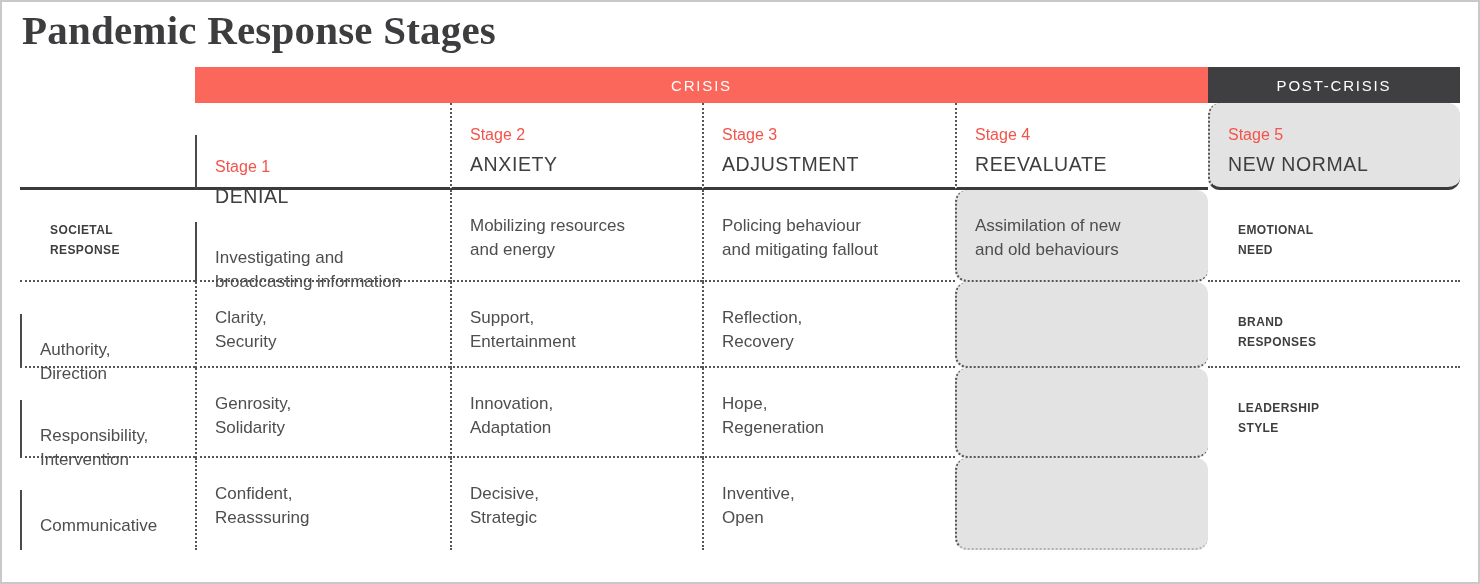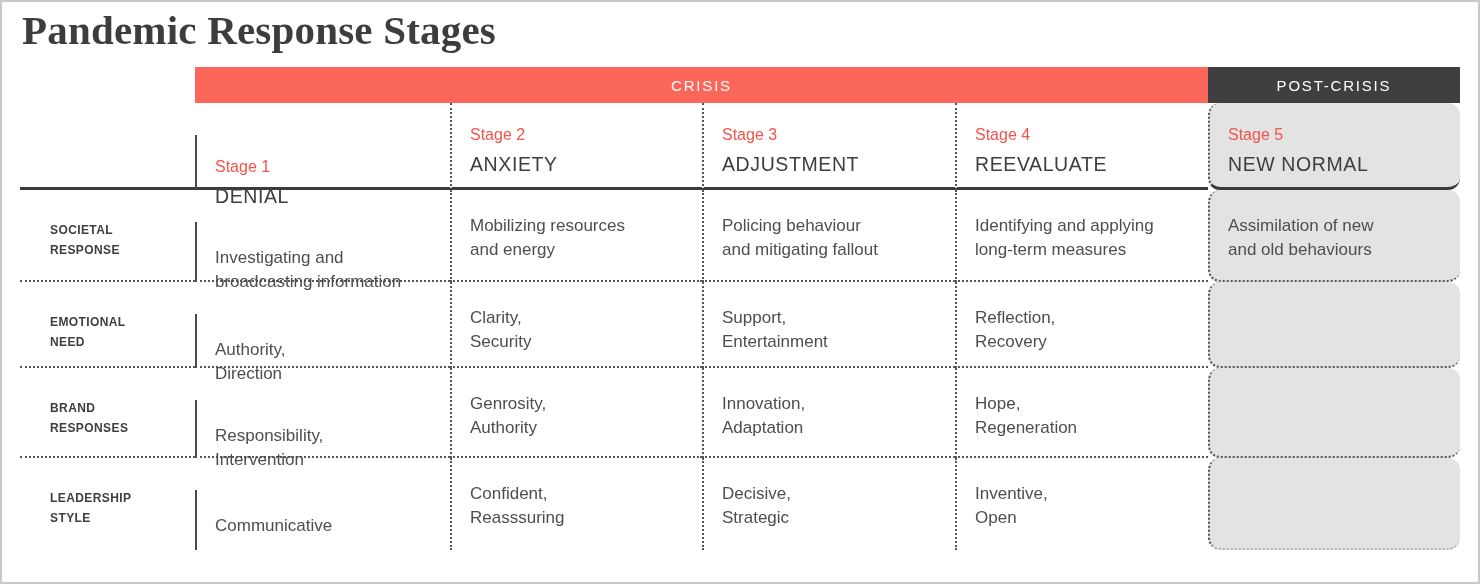--- a/index.html
+++ b/index.html
@@ -140,43 +140,41 @@
     </div>
 
     <div class="cell row-label h-dotted">SOCIETAL
 RESPONSE</div>
     <div class="cell cell-text v-solid h-dotted">Investigating and
 broadcasting information</div>
     <div class="cell cell-text v-dotted h-dotted">Mobilizing resources
 and energy</div>
     <div class="cell cell-text v-dotted h-dotted">Policing behaviour
 and mitigating fallout</div>
-    <div class="cell cell-text v-dotted h-dotted">Identifying and applying
-long-term measures</div>
     <div class="cell cell-text v-dotted h-dotted gray-bg">Assimilation of new
 and old behaviours</div>
 
     <div class="cell row-label h-dotted">EMOTIONAL
 NEED</div>
     <div class="cell cell-text v-solid h-dotted">Authority,
 Direction</div>
     <div class="cell cell-text v-dotted h-dotted">Clarity,
 Security</div>
     <div class="cell cell-text v-dotted h-dotted">Support,
 Entertainment</div>
     <div class="cell cell-text v-dotted h-dotted">Reflection,
 Recovery</div>
     <div class="cell cell-text v-dotted h-dotted gray-bg"></div>
 
     <div class="cell row-label h-dotted">BRAND
 RESPONSES</div>
     <div class="cell cell-text v-solid h-dotted">Responsibility,
 Intervention</div>
     <div class="cell cell-text v-dotted h-dotted">Genrosity,
-Authority</div>
+Solidarity</div>
     <div class="cell cell-text v-dotted h-dotted">Innovation,
 Adaptation</div>
     <div class="cell cell-text v-dotted h-dotted">Hope,
 Regeneration</div>
     <div class="cell cell-text v-dotted h-dotted gray-bg"></div>
 
     <div class="cell row-label">LEADERSHIP
 STYLE</div>
     <div class="cell cell-text v-solid">Communicative</div>
     <div class="cell cell-text v-dotted">Confident,

